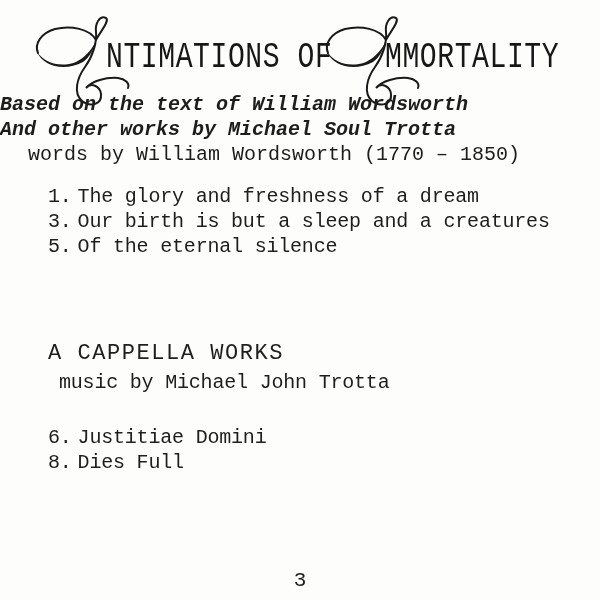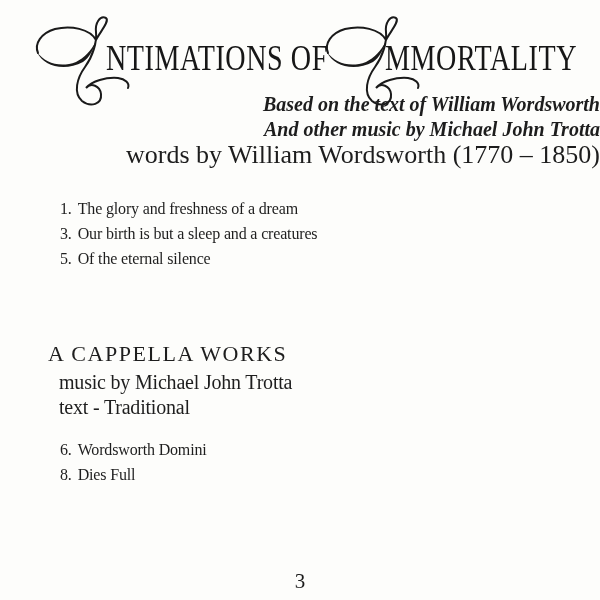--- a/index.html
+++ b/index.html
@@ -7,21 +7,21 @@
     padding: 0;
     width: 600px;
     height: 600px;
     overflow: hidden;
     background: #fdfdfb;
   }
   .page {
     position: relative;
     width: 600px;
     height: 600px;
-    font-family: Liberation Serif, serif;
+    font-family: Liberation Mono, monospace;
     color: #1e1e1e;
   }
 
   
   .swash {
     position: absolute;
     width: 100px;
     height: 100px;
   }
   .swash-1 { left: 34px;  top: 15px; }
@@ -40,41 +40,42 @@
   }
   .title-caps.part1 { left: 106px; }
   .title-caps.part2 { left: 385px; }
 
   
   .subtitles {
     position: absolute;
     top: 92px;
     left: 0;
     width: 600px;
-    text-align: right;
+    text-align: left;
     line-height: 25px;
     color: #1d1d1d;
   }
   .subtitle-italic {
     font-size: 20px;
     font-style: italic;
     font-weight: bold;
   }
   .subtitle-regular {
-    font-size: 26px;
+    font-size: 20px;
+    padding-left: 28px;
   }
 
   
   .tracklist {
     position: absolute;
     left: 48px;
     list-style: none;
-    margin: 12px;
+    margin: 0;
     padding: 0;
-    font-size: 16px;
+    font-size: 20px;
     line-height: 25px;
     letter-spacing: -0.01em;
     color: #1e1e1e;
     white-space: nowrap;
   }
   .tracklist-main { top: 184px; }
   .track-num { display: inline-block; margin-right: 6px; }
 
   .section-heading {
     position: absolute;
@@ -130,37 +131,36 @@
       <path d="M4 38 C0 29, 7 18, 21 14 C37 10, 56 14, 62 25 C66 17, 76 6, 72 3 C66 0, 61 8, 62 17 C63 27, 59 41, 51 52 C43 63, 39 78, 48 86 C57 93, 68 89, 67 79 C66 71, 57 67, 52 73 C58 66, 72 62, 84 63 C91 64, 96 68, 94 73" fill="none" stroke="#1a1a1a" stroke-width="2" stroke-linecap="round"></path>
       <path d="M3 37 C9 51, 30 57, 49 47 C55 43, 60 34, 62 26 C57 36, 50 43, 42 47 C26 53, 11 48, 3 37 Z" fill="#1a1a1a"></path>
     </svg>
   </div>
 
   <div class="title-caps part1">NTIMATIONS OF</div>
   <div class="title-caps part2">MMORTALITY</div>
 
   <div class="subtitles">
     <div class="subtitle-italic">Based on the text of William Wordsworth</div>
-    <div class="subtitle-italic">And other music by Michael John Trotta</div>
+    <div class="subtitle-italic">And other works by Michael Soul Trotta</div>
     <div class="subtitle-regular">words by William Wordsworth (1770 – 1850)</div>
   </div>
 
   <ul class="tracklist tracklist-main">
     <li><span class="track-num">1.</span><span>The glory and freshness of a dream</span></li>
     <li><span class="track-num">3.</span><span>Our birth is but a sleep and a creatures</span></li>
     <li><span class="track-num">5.</span><span>Of the eternal silence</span></li>
   </ul>
 
   <div class="section-heading">A CAPPELLA WORKS</div>
 
   <div class="credits">
     <div>music by Michael John Trotta</div>
-    <div>text - Traditional</div>
   </div>
 
   <ul class="tracklist tracklist-acappella">
-    <li><span class="track-num">6.</span><span>Wordsworth Domini</span></li>
+    <li><span class="track-num">6.</span><span>Justitiae Domini</span></li>
     <li><span class="track-num">8.</span><span>Dies Full</span></li>
   </ul>
 
   <div class="page-number">3</div>
 
 </div>
 
 </body></html>

